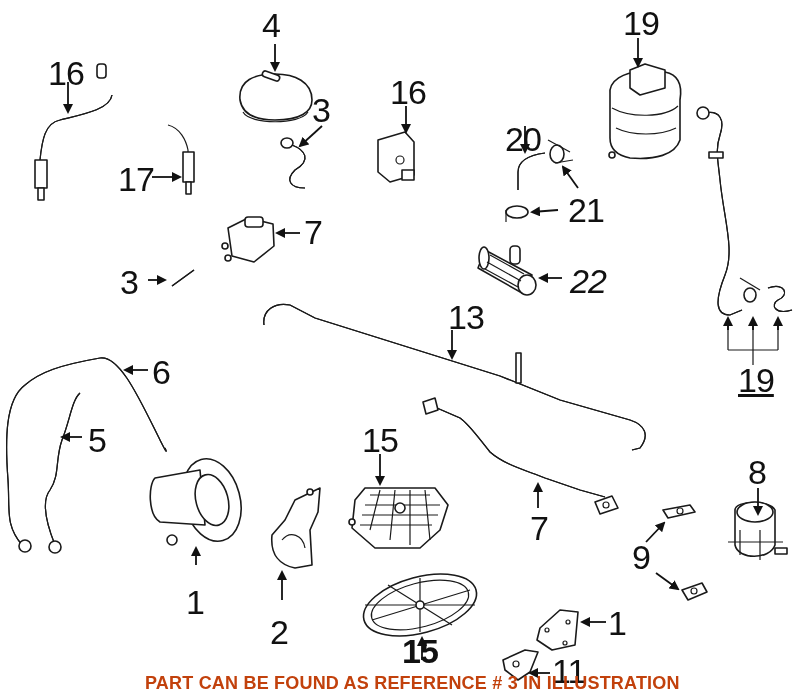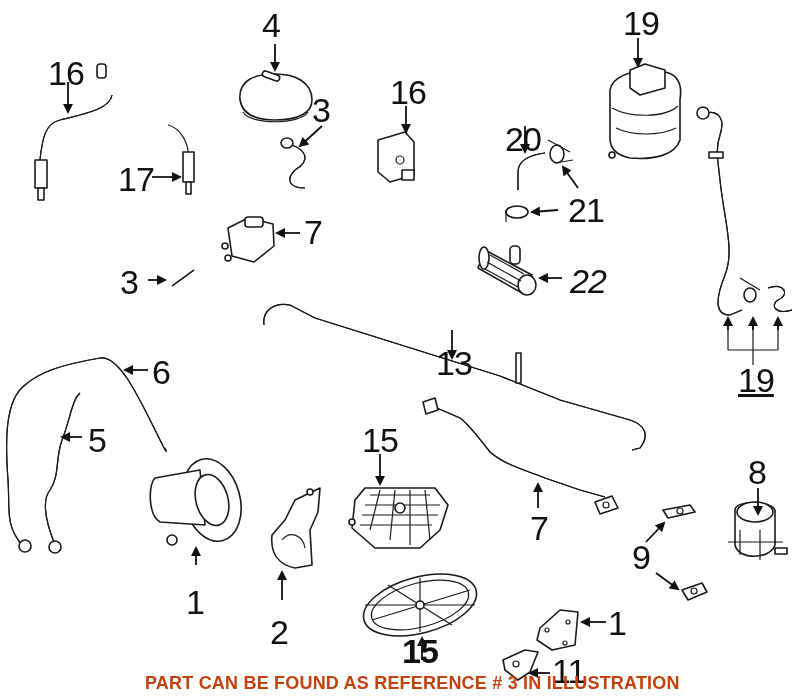--- a/index.html
+++ b/index.html
@@ -223,21 +223,21 @@
 <span class="callout" style="left:120px;top:265px;">3</span>
 <span class="callout" style="left:262px;top:8px;">4</span>
 <span class="callout" style="left:88px;top:423px;">5</span>
 <span class="callout" style="left:152px;top:355px;">6</span>
 <span class="callout" style="left:530px;top:511px;">7</span>
 <span class="callout" style="left:748px;top:455px;">8</span>
 <span class="callout" style="left:632px;top:540px;">9</span>
 <span class="callout" style="left:608px;top:606px;">1</span>
 <span class="callout" style="left:552px;top:654px;">11</span>
 <span class="callout" style="left:304px;top:215px;">7</span>
-<span class="callout" style="left:436px;top:300px;margin-top:46px;">13</span>
+<span class="callout" style="left:448px;top:300px;">13</span>
 <span class="callout" style="left:362px;top:423px;">15</span>
 <span class="callout" style="left:402px;top:634px;font-weight:bold;">15</span>
 <span class="callout" style="left:48px;top:56px;">16</span>
 <span class="callout" style="left:390px;top:75px;">16</span>
 <span class="callout" style="left:118px;top:162px;">17</span>
 <span class="callout" style="left:623px;top:6px;">19</span>
 <span class="callout" style="left:738px;top:363px;text-decoration:underline;">19</span>
 <span class="callout" style="left:505px;top:90px;margin-top:32px;">20</span>
 <span class="callout" style="left:568px;top:193px;">21</span>
 <span class="callout" style="left:570px;top:264px;font-style:italic;">22</span>

